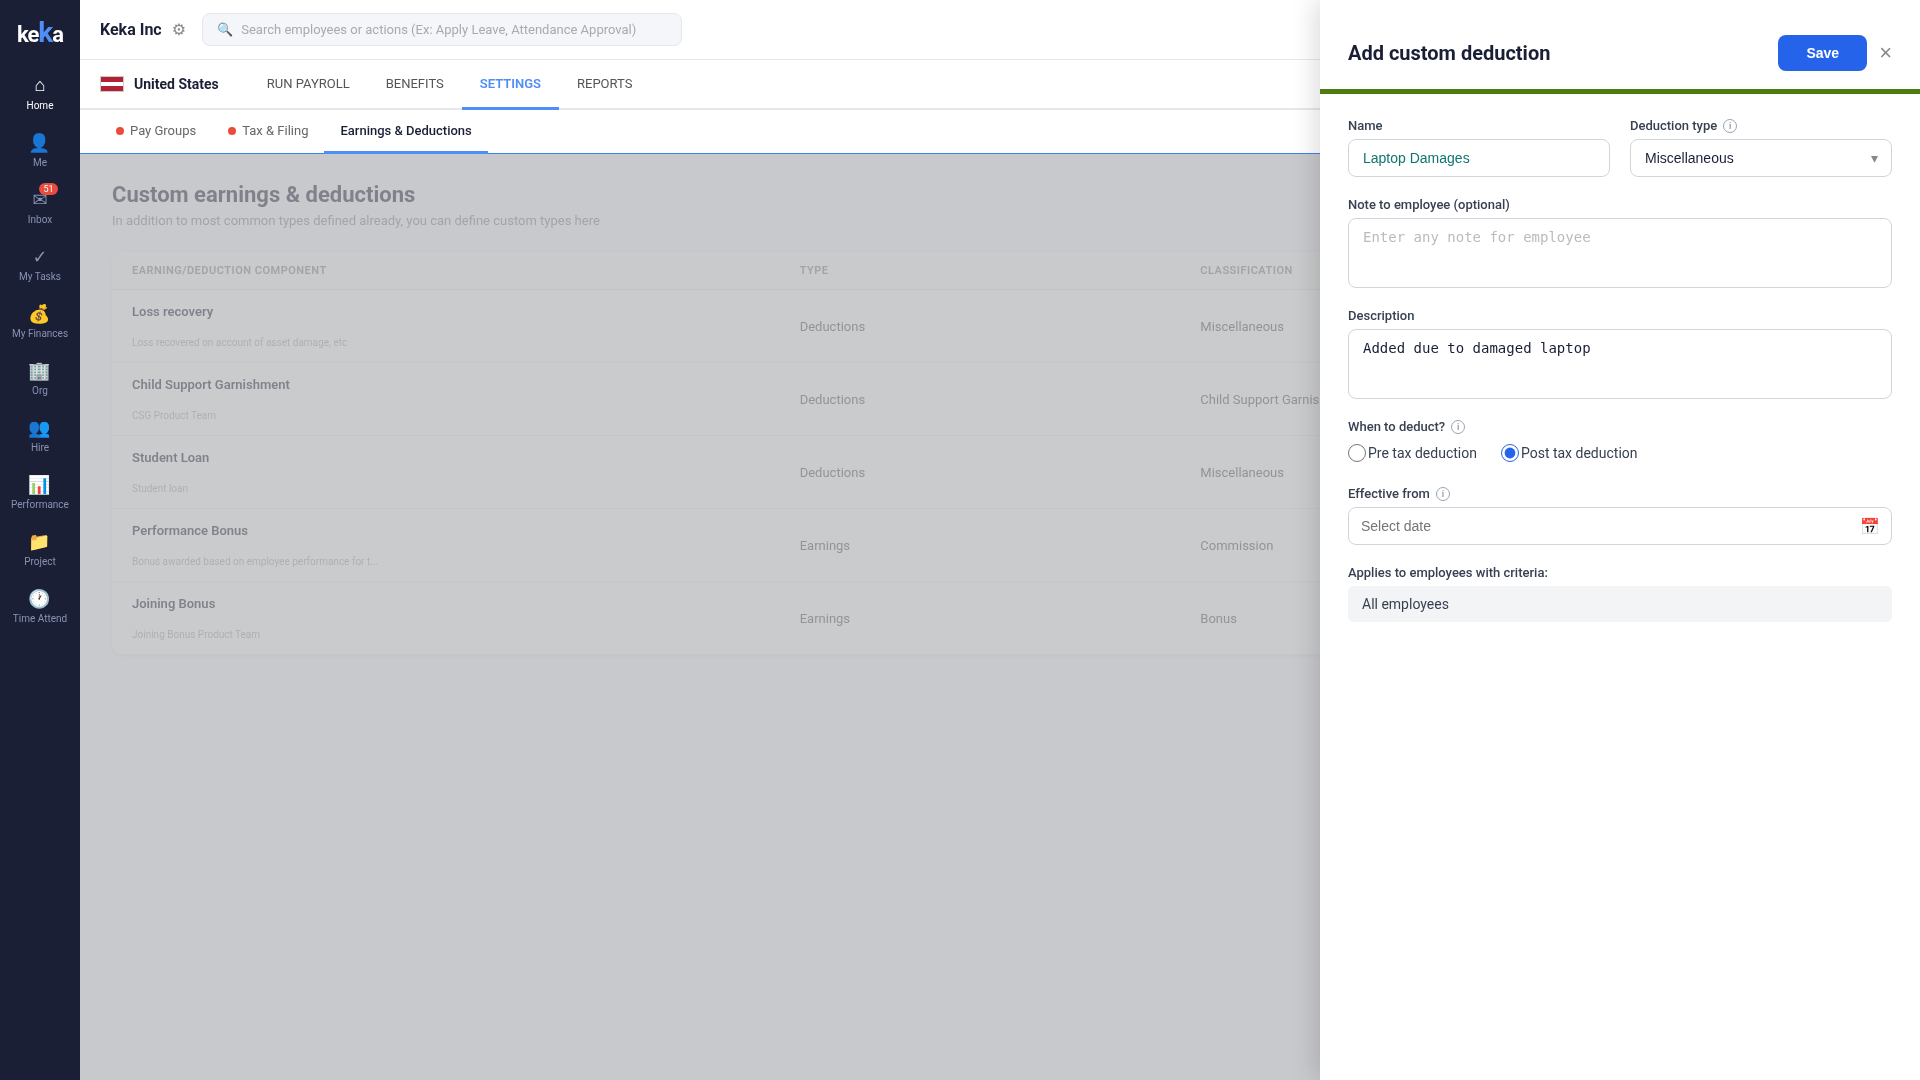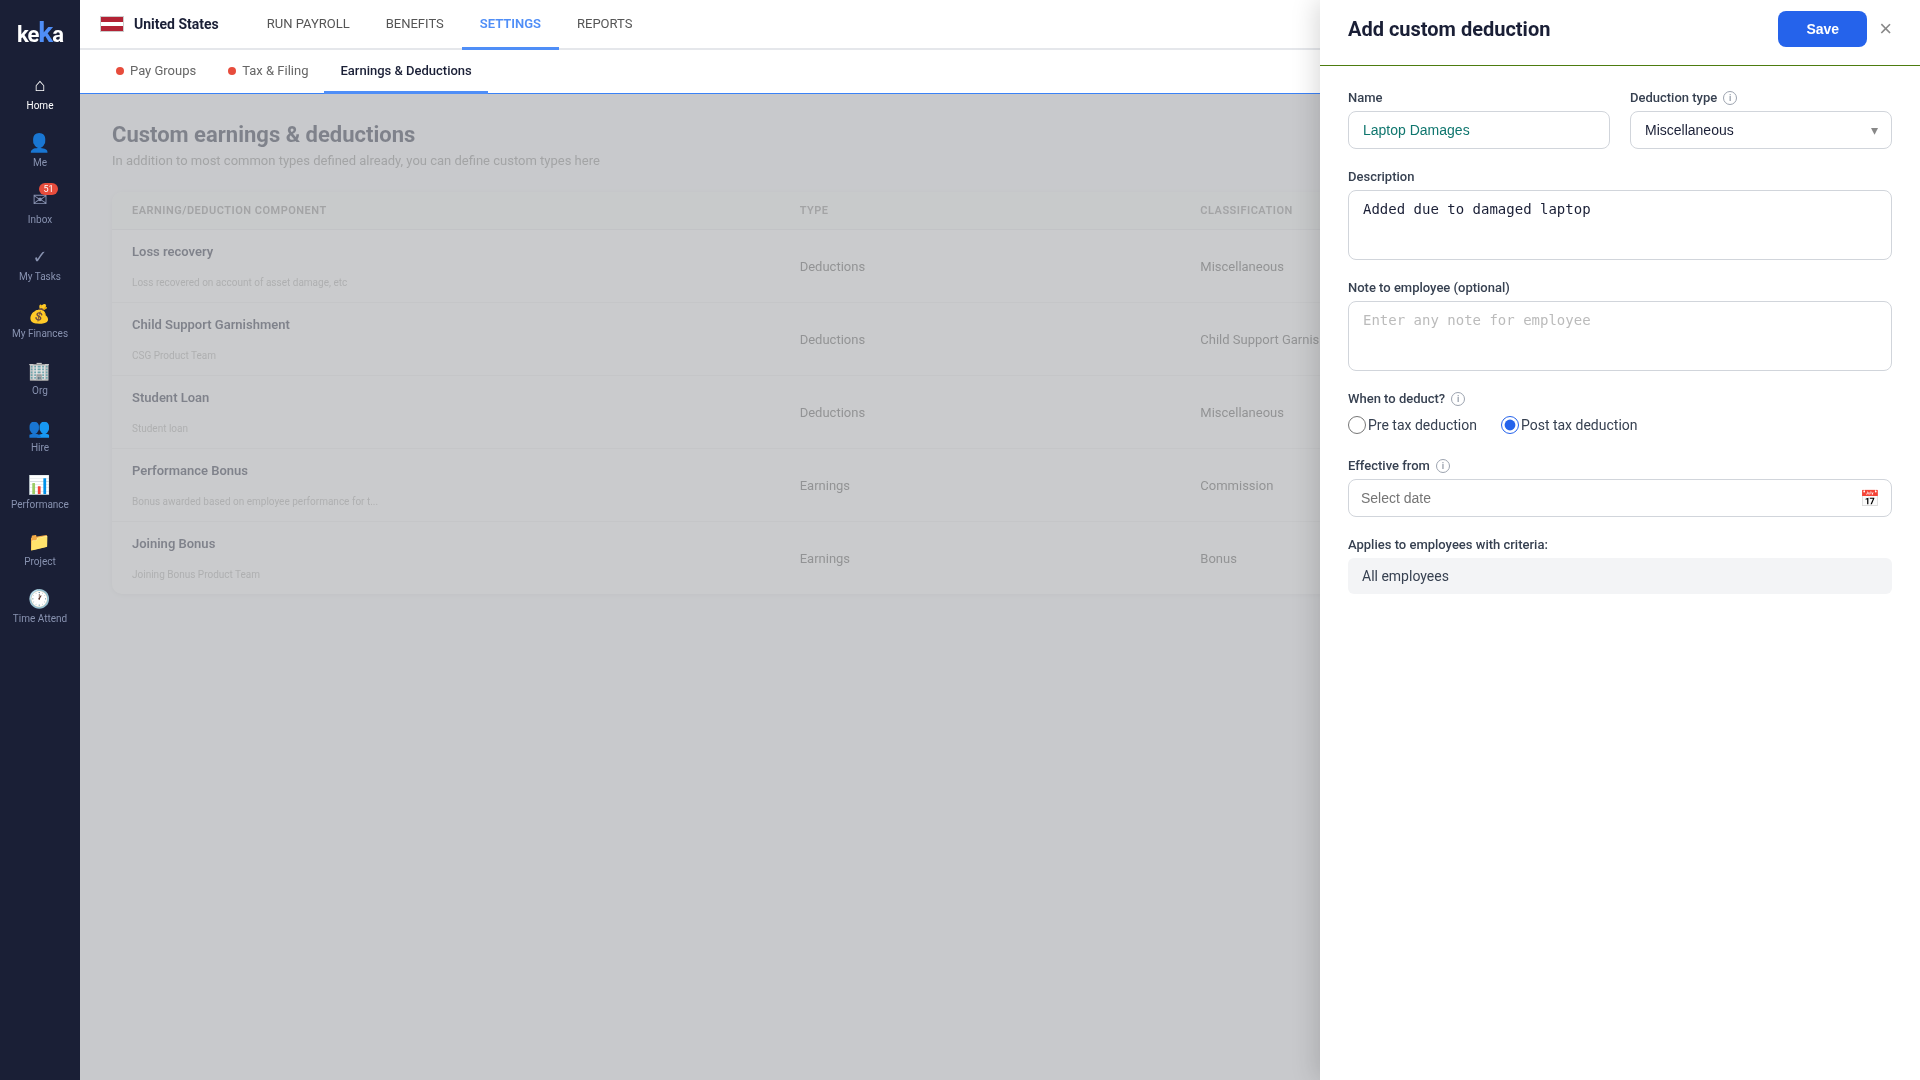--- a/index.html
+++ b/index.html
@@ -57,21 +57,21 @@
     .row-name { font-size: 13px; font-weight: 600; color: #1a1f36; }
     .row-desc { font-size: 10px; color: #aaa; margin-top: 18px; }
     .row-cell { font-size: 13px; color: #555; }
     .row-cell-employees { font-size: 12px; color: #4f8ef7; }
 
     
     .overlay { position: absolute; inset: 0; background: rgba(0,0,0,0.35); z-index: 10; }
 
     
     .side-panel { position: fixed; top: 0; right: 0; width: 600px; height: 100vh; background: #fff; box-shadow: -4px 0 24px rgba(0,0,0,0.15); z-index: 20; display: flex; flex-direction: column; overflow-y: auto; }
-    .panel-header { display: flex; align-items: center; justify-content: space-between; padding: 11px 28px 18px; border-bottom: 1px solid #4d7c0f; flex-shrink: 0; }
+    .panel-header { display: flex; align-items: center; justify-content: space-between; padding: 35px 28px 18px; border-bottom: 5px solid #4d7c0f; flex-shrink: 0; }
     .panel-title { font-size: 20px; font-weight: 700; color: #1a1f36; }
     .panel-actions { display: flex; align-items: center; gap: 12px; }
     .btn-save { background: #2563eb; color: #fff; border: none; padding: 10px 28px; border-radius: 8px; font-size: 14px; font-weight: 600; cursor: pointer; }
     .close-btn { background: none; border: none; font-size: 22px; color: #888; cursor: pointer; line-height: 1; }
 
     .panel-body { padding: 24px 28px; display: flex; flex-direction: column; gap: 20px; }
 
     .form-row { display: grid; grid-template-columns: 1fr 1fr; gap: 20px; }
     .form-group { display: flex; flex-direction: column; gap: 6px; }
     .form-label { font-size: 13px; font-weight: 500; color: #374151; display: flex; align-items: center; gap: 6px; }
@@ -147,20 +147,30 @@
       <span class="sidebar-item-label">Project</span>
     </div>
     <div class="sidebar-item">
       <span class="sidebar-item-icon">🕐</span>
       <span class="sidebar-item-label">Time Attend</span>
     </div>
   </div>
 
   <div class="main-area">
 
+    <div class="topbar">
+      <div class="topbar-logo-area">
+        <span class="topbar-brand">Keka Inc</span>
+        <span class="topbar-settings-icon">⚙</span>
+      </div>
+      <div class="topbar-search">
+        <span class="topbar-search-icon">🔍</span>
+        <span style="font-size:13px;color:#aaa;">Search employees or actions (Ex: Apply Leave, Attendance Approval)</span>
+      </div>
+    </div>
 
     <div class="sub-nav">
       <div class="sub-nav-flag"></div>
       <span class="sub-nav-country">United States</span>
       <div class="sub-nav-item">
         <span>RUN PAYROLL</span>
       </div>
       <div class="sub-nav-item">
         <span>BENEFITS</span>
       </div>
@@ -283,27 +293,27 @@
               <option>Miscellaneous</option>
               <option>Bonus</option>
               <option>Commission</option>
               <option>Child Support Garnishment</option>
             </select>
           </div>
         </div>
       </div>
 
       <div class="form-group">
+        <label class="form-label">Note to employee (optional)</label>
+        <textarea class="form-textarea" placeholder="Enter any note for employee" style=""></textarea>
+      </div>
+
+      <div class="form-group">
         <label class="form-label">Description</label>
         <textarea class="form-textarea" style="">Added due to damaged laptop</textarea>
-      </div>
-
-      <div class="form-group">
-        <label class="form-label">Note to employee (optional)</label>
-        <textarea class="form-textarea" placeholder="Enter any note for employee" style=""></textarea>
       </div>
 
       <div class="form-group">
         <label class="form-label">
           <span>When to deduct?</span>
           <span class="info-icon">i</span>
         </label>
         <div class="radio-group">
           <label class="radio-option">
             <input type="radio" name="deduct_timing" class="radio-input" style="">

